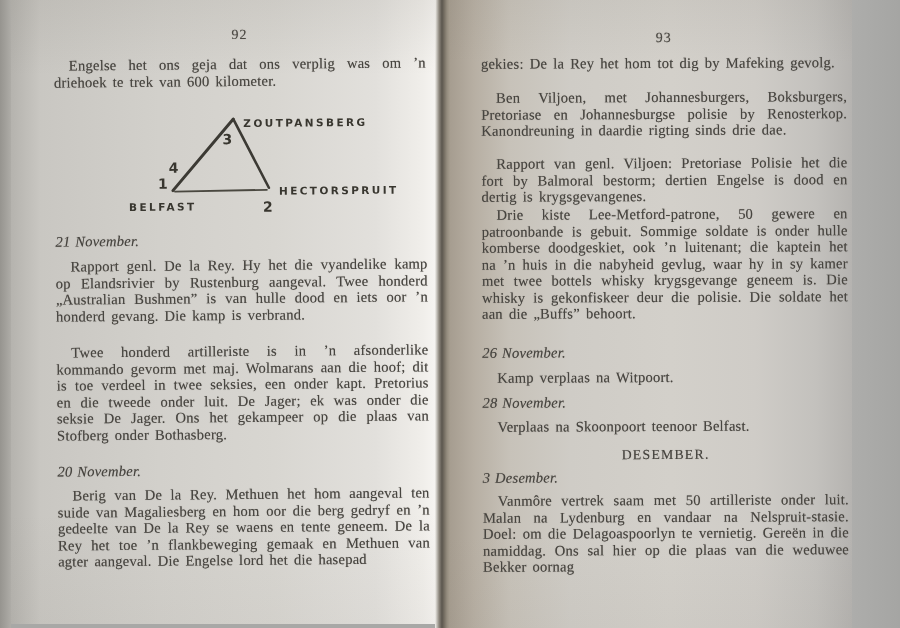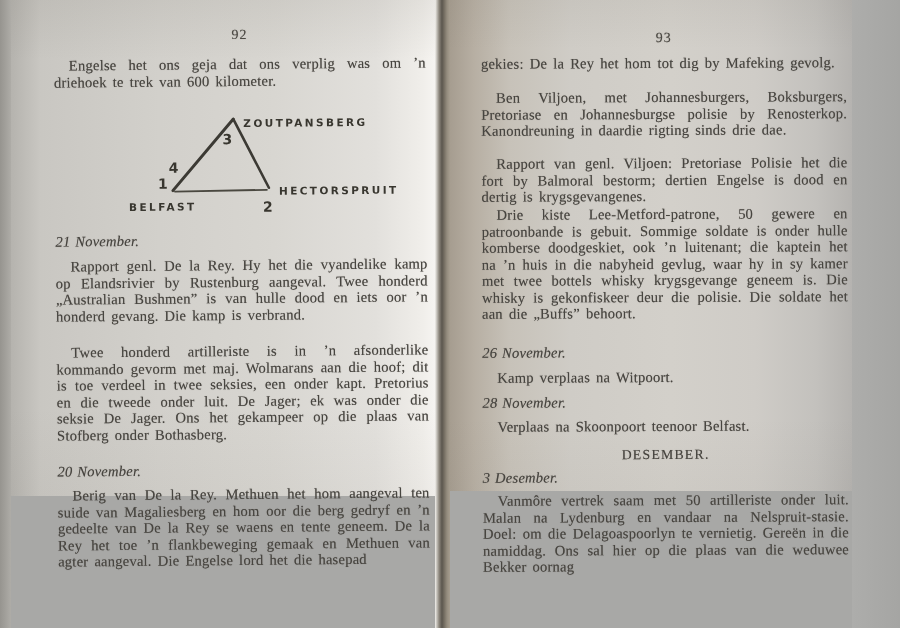--- a/index.html
+++ b/index.html
@@ -9,33 +9,33 @@
     font-family:"Liberation Serif", serif;
   }
   .photo{position:absolute;inset:0;}
   
   .left-edge{
     position:absolute;left:0;top:0;width:11px;height:628px;
     background:linear-gradient(to right,#96948f,#aeaca7);
   }
   
   .page-left{
-    position:absolute;left:11px;top:0;width:424px;height:496px;
+    position:absolute;left:11px;top:0;width:424px;height:624px;
     background-image:
       linear-gradient(to bottom, rgba(110,105,95,0.10), rgba(255,255,255,0) 12%, rgba(255,255,255,0) 82%, rgba(110,105,95,0.05)),
       linear-gradient(to right,#b5b3ae 0%,#c9c7c2 7%,#d2d0cb 35%,#d8d6d1 62%,#e2e0dc 86%,#f0eeea 97%,#f6f4f1 100%);
   }
   
   .gutter{
     position:absolute;left:435px;top:0;width:15px;height:628px;
     background:linear-gradient(to right,#f2f0ec 0%,#8a847a 28%,#5b564e 46%,#766f63 62%,#948c7e 80%,#a69d8f 100%);
   }
   
   .page-right{
-    position:absolute;left:450px;top:0;width:402px;height:491px;
+    position:absolute;left:450px;top:0;width:402px;height:628px;
     background-image:
       linear-gradient(to bottom, rgba(110,105,95,0.08), rgba(255,255,255,0) 10%, rgba(255,255,255,0) 85%, rgba(110,105,95,0.05)),
       linear-gradient(to right,#a69d90 0%,#b7afa3 6%,#c7c2b9 15%,#cfccc6 30%,#d3d0ca 55%,#cfccc7 76%,#c3c1bd 91%,#b5b3b0 100%);
   }
   
   .right-edge{
     position:absolute;left:852px;top:0;width:48px;height:628px;
     background:linear-gradient(to right,#adadab,#a5a5a3);
   }
 

